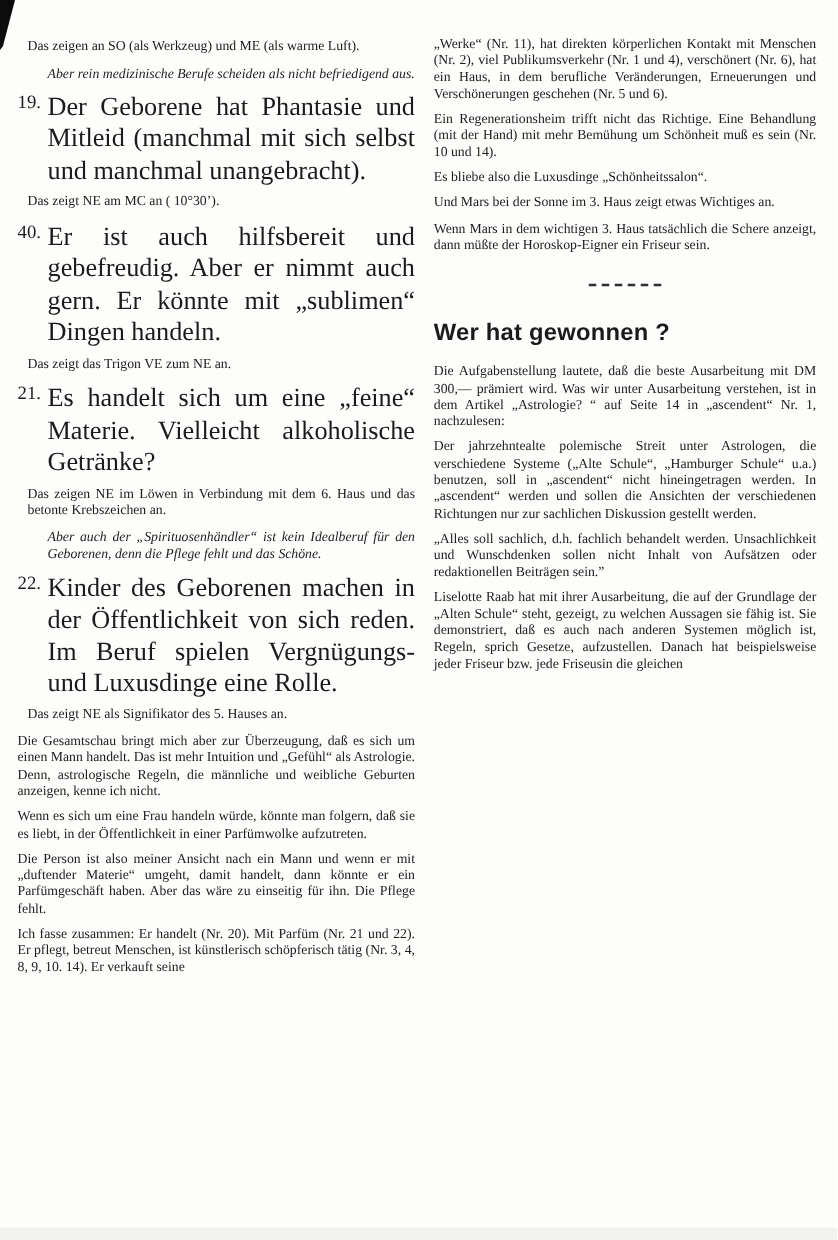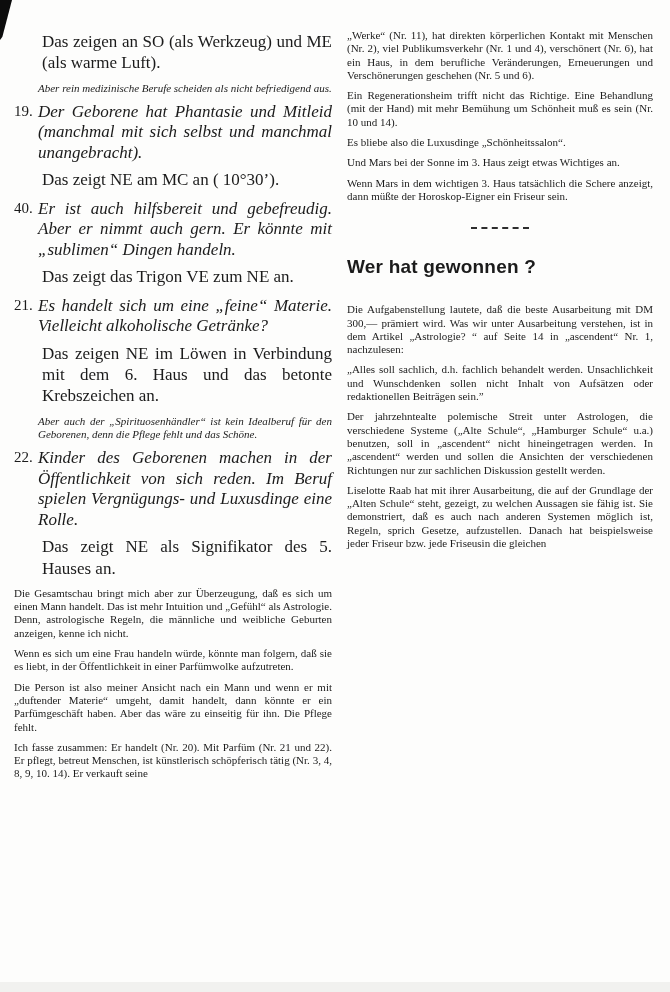--- a/index.html
+++ b/index.html
@@ -25,48 +25,47 @@
   .col-right { width: 306px; }
 
   .para {
     font-size: 11px;
     line-height: 1.21;
     text-align: justify;
     margin: 0 0 7px 0;
   }
   .para-indent { margin-left: 24px; font-style: italic; }
   .note {
-    font-size: 17px;
+    font-size: 11px;
     line-height: 1.25;
     text-align: justify;
-    margin: 2px 0 8px 28px;
+    margin: 2px 0 8px 8px;
   }
   .numbered {
     display: flex;
     margin: 0 0 6px 0;
   }
   .numbered .num {
     flex: none;
     width: 24px;
     font-size: 15px;
     line-height: 1.21;
   }
   .numbered .body {
     flex: 1;
-    font-size: 17px;
+    font-size: 21px;
     line-height: 1.21;
     text-align: justify;
-    font-style: italic;
   }
   .heading {
     font-family: "Liberation Sans", sans-serif;
     font-weight: bold;
     font-size: 19px;
     letter-spacing: 0.2px;
-    margin: 0 0 25px 0;
+    margin: 0 0 13px 0;
     text-align: left;
   }
   .separator {
     width: 58px;
     height: 0;
     border: none;
     border-top: 2.5px dashed #2e2e2e;
     margin: 24px auto 27px auto;
   }
   .corner-artifact {
@@ -120,19 +119,19 @@
       </div>
     <div class="col col-right">
         <div class="para">„Werke“ (Nr. 11), hat direkten körperlichen Kontakt mit Menschen (Nr. 2), viel Publikumsverkehr (Nr. 1 und 4), verschönert (Nr. 6), hat ein Haus, in dem berufliche Veränderungen, Erneuerungen und Verschönerungen geschehen (Nr. 5 und 6).</div>
         <div class="para">Ein Regenerationsheim trifft nicht das Richtige. Eine Behandlung (mit der Hand) mit mehr Bemühung um Schönheit muß es sein (Nr. 10 und 14).</div>
         <div class="para">Es bliebe also die Luxusdinge „Schönheitssalon“.</div>
         <div class="para">Und Mars bei der Sonne im 3. Haus zeigt etwas Wichtiges an.</div>
         <div class="para">Wenn Mars in dem wichtigen 3. Haus tatsächlich die Schere anzeigt, dann müßte der Horoskop-Eigner ein Friseur sein.</div>
         <div class="separator"></div>
         <div class="heading">Wer hat gewonnen ?</div>
         <div class="para">Die Aufgabenstellung lautete, daß die beste Ausarbeitung mit DM 300,— prämiert wird. Was wir unter Ausarbeitung verstehen, ist in dem Artikel „Astrologie? “ auf Seite 14 in „ascendent“ Nr. 1, nachzulesen:</div>
+        <div class="para">Der jahrzehntealte polemische Streit unter Astrologen, die verschiedene Systeme („Alte Schule“, „Hamburger Schule“ u.a.) benutzen, soll in „ascendent“ nicht hineingetragen werden. In „ascendent“ werden und sollen die Ansichten der verschiedenen Richtungen nur zur sachlichen Diskussion gestellt werden.</div>
         <div class="para">„Alles soll sachlich, d.h. fachlich behandelt werden. Unsachlichkeit und Wunschdenken sollen nicht Inhalt von Aufsätzen oder redaktionellen Beiträgen sein.”</div>
-        <div class="para">Der jahrzehntealte polemische Streit unter Astrologen, die verschiedene Systeme („Alte Schule“, „Hamburger Schule“ u.a.) benutzen, soll in „ascendent“ nicht hineingetragen werden. In „ascendent“ werden und sollen die Ansichten der verschiedenen Richtungen nur zur sachlichen Diskussion gestellt werden.</div>
         <div class="para">Liselotte Raab hat mit ihrer Ausarbeitung, die auf der Grundlage der „Alten Schule“ steht, gezeigt, zu welchen Aussagen sie fähig ist. Sie demonstriert, daß es auch nach anderen Systemen möglich ist, Regeln, sprich Gesetze, aufzustellen. Danach hat beispielsweise jeder Friseur bzw. jede Friseusin die gleichen</div>
       </div>
   </div>
   <div class="bottom-edge"></div>
 </div>
 
 </body></html>

